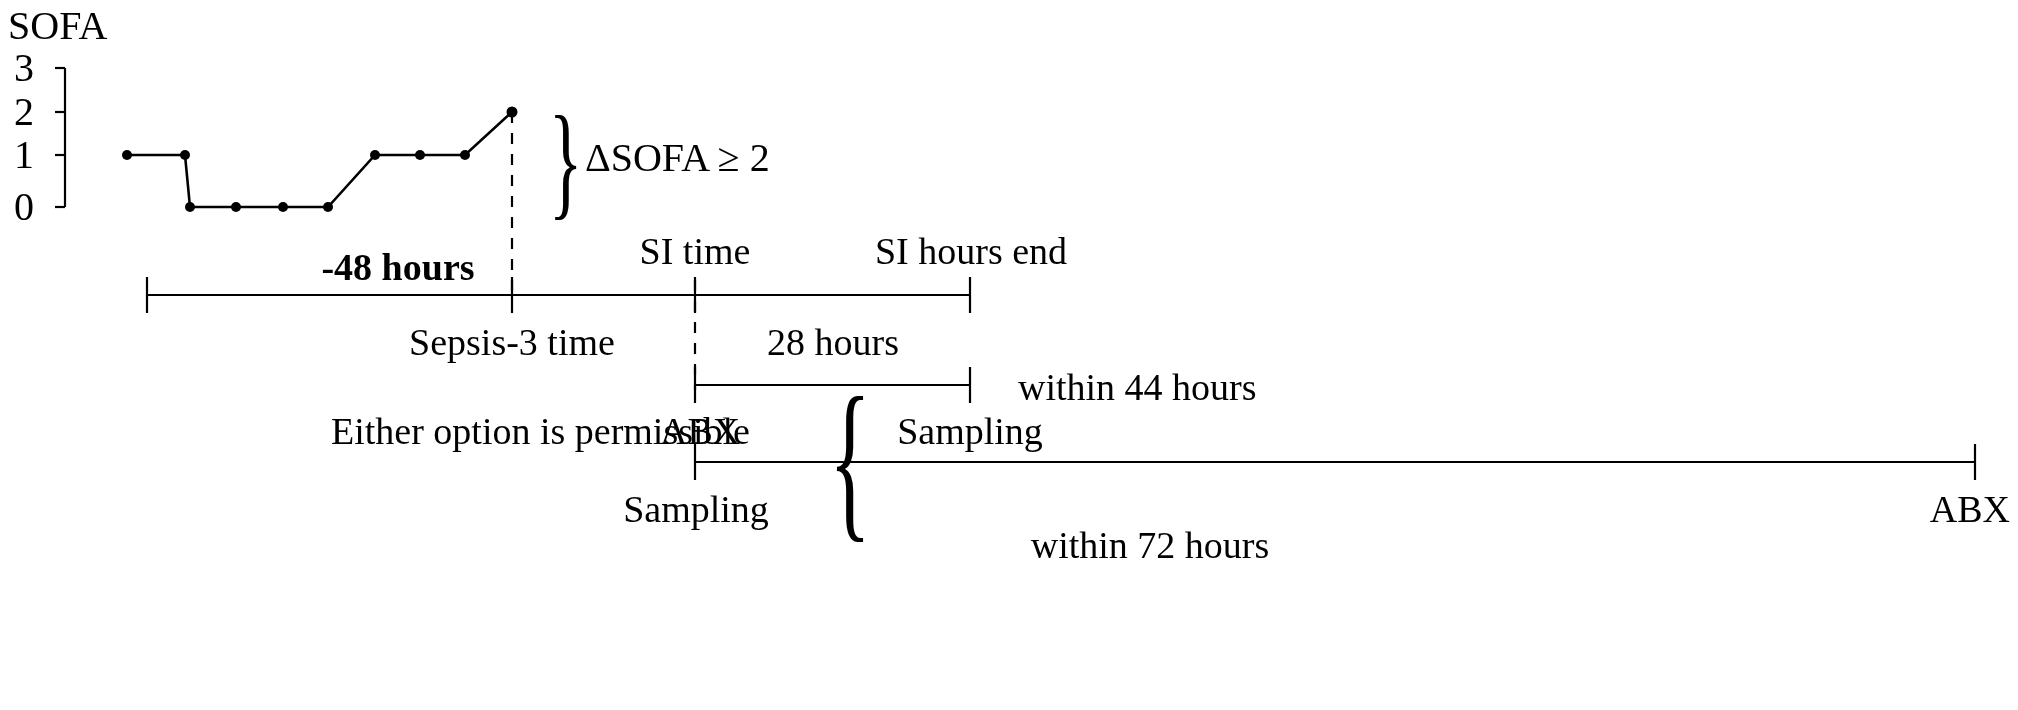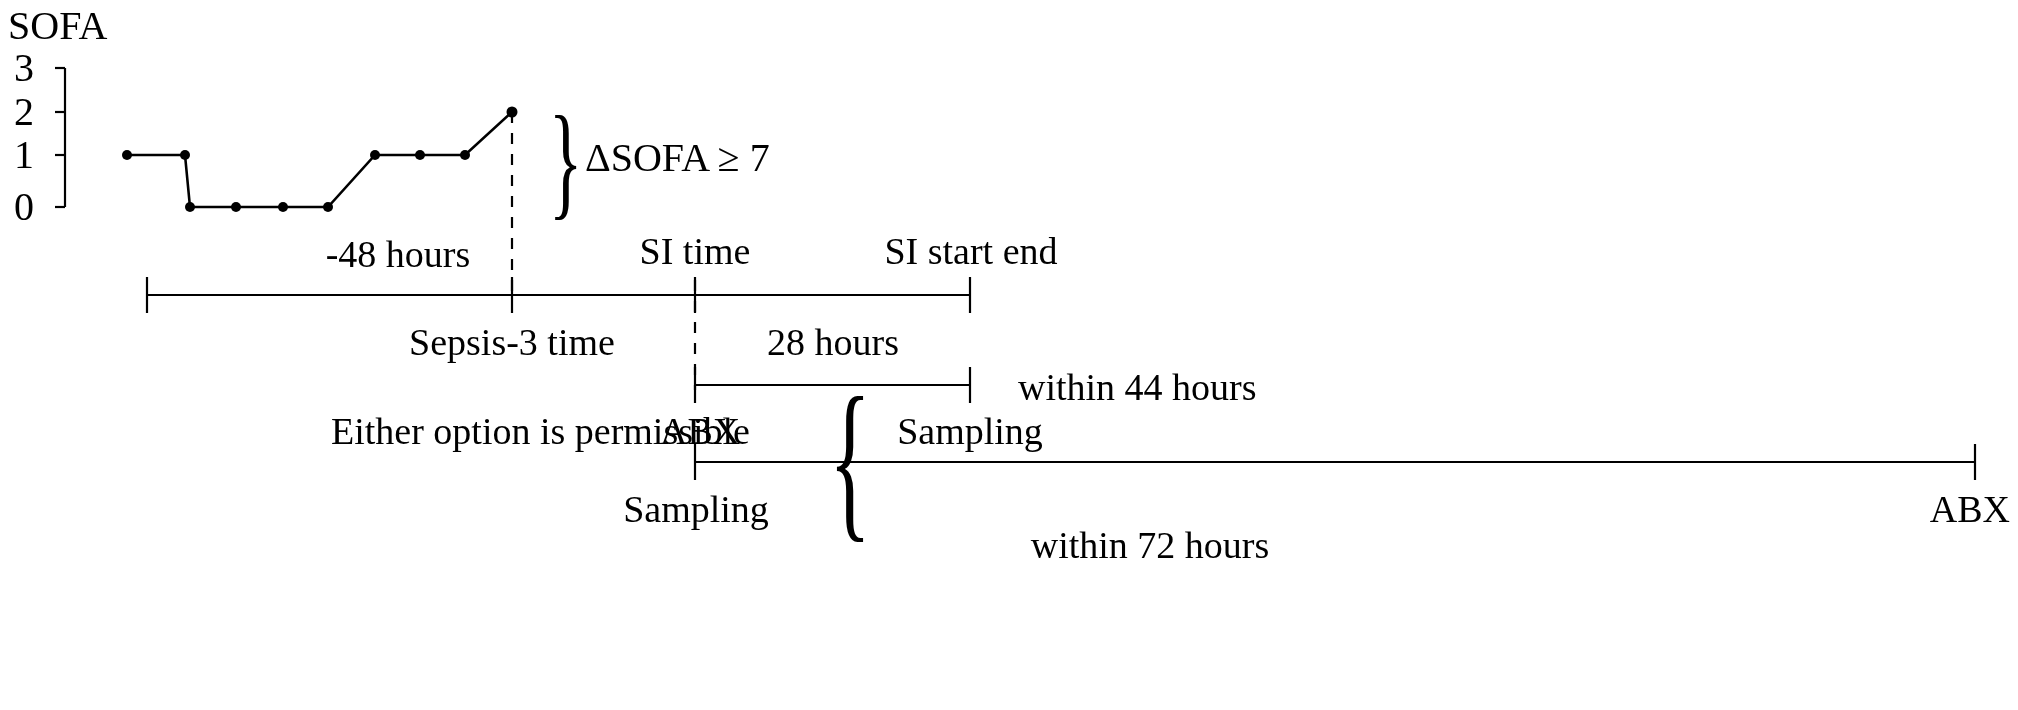--- a/index.html
+++ b/index.html
@@ -116,25 +116,25 @@
   </svg>
 
   <div class="lbl axis-title" style="left:8px; top:6px;">SOFA</div>
 
   <div class="lbl tick-num" style="left:14px; top:48px;">3</div>
   <div class="lbl tick-num" style="left:14px; top:92px;">2</div>
   <div class="lbl tick-num" style="left:14px; top:135px;">1</div>
   <div class="lbl tick-num" style="left:14px; top:187px;">0</div>
 
   <div class="brace" style="left:535px; top:96px; font-size:128px; transform:scaleX(0.55);">}</div>
-  <div class="lbl ann-big" style="left:585px; top:138px;">ΔSOFA ≥ 7</div>
+  <div class="lbl ann-big" style="left:585px; top:138px;">ΔSOFA ≥ 2</div>
 
-  <div class="lbl ann ctr" style="left:398px; top:235px;">-48 hours</div>
+  <div class="lbl ann ctr" style="left:398px; top:248px;font-weight:bold;">-48 hours</div>
   <div class="lbl ann ctr" style="left:695px; top:232px;text-align:right;">SI time</div>
-  <div class="lbl ann ctr" style="left:971px; top:232px;">SI start end</div>
+  <div class="lbl ann ctr" style="left:971px; top:232px;">SI hours end</div>
 
   <div class="lbl ann ctr" style="left:512px; top:323px;text-align:right;">Sepsis-3 time</div>
   <div class="lbl ann ctr" style="left:833px; top:323px;">28 hours</div>
 
   <div class="lbl ann" style="left:1018px; top:368px;">within 44 hours</div>
 
   <div class="lbl ann rt" style="left:750px; top:412px;">Either option is permissible</div>
   <div class="brace" style="left:808px; top:372px; font-size:175px; transform:scaleX(0.5);">{</div>
 
   <div class="lbl ann" style="left:660px; top:412px;">ABX</div>

